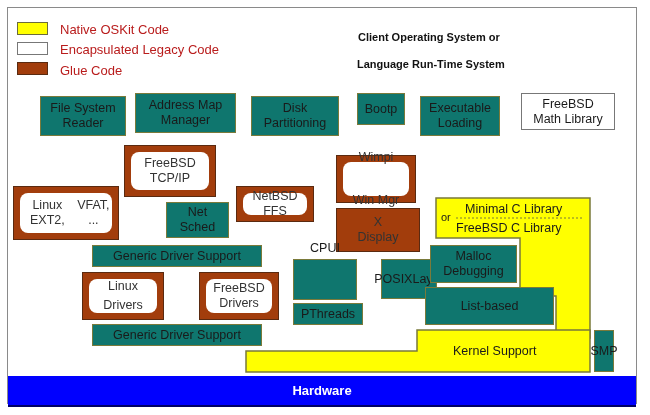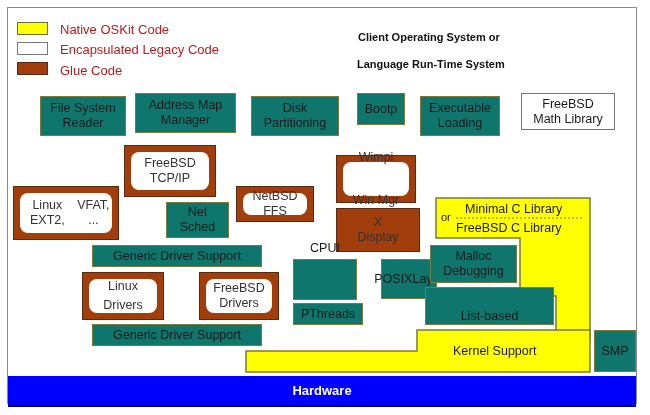--- a/index.html
+++ b/index.html
@@ -123,30 +123,30 @@
 </div>
 <div class="box glue" style="left:199px;top:272px;width:80px;height:48px;">
   <div class="inner" style="flex-direction:column;">
     <span>FreeBSD</span>
     <span>Drivers</span>
   </div>
 </div>
 <div class="box native" style="left:293px;top:303px;width:70px;height:22px;">
   <span>PThreads</span>
 </div>
-<div class="box native" style="left:425px;top:287px;width:129px;height:38px;flex-direction:column;justify-content:flex-end;">
+<div class="box native" style="left:425px;top:287px;width:129px;height:38px;flex-direction:column;">
   <span>List-based</span>
 </div>
 <div class="box native" style="left:92px;top:324px;width:170px;height:22px;">
   <span>Generic Driver Support</span>
 </div>
 
 <svg style="position:absolute;left:0;top:0;" width="650" height="415">
   <path d="M246 351 L417 351 L417 330 L590 330 L590 372 L246 372 Z" fill="#ffff00" stroke="#7a7a3a" stroke-width="1.5"></path>
 </svg>
 <div class="libtxt" style="left:453px;top:344px;">Kernel Support</div>
-<div class="box native" style="left:594px;top:330px;width:42px;height:42px;">
+<div class="box native" style="left:594px;top:330px;width:20px;height:42px;">
   <span>SMP</span>
 </div>
 
 <div class="hardware">
   <span>Hardware</span>
 </div>
 
 </body></html>

